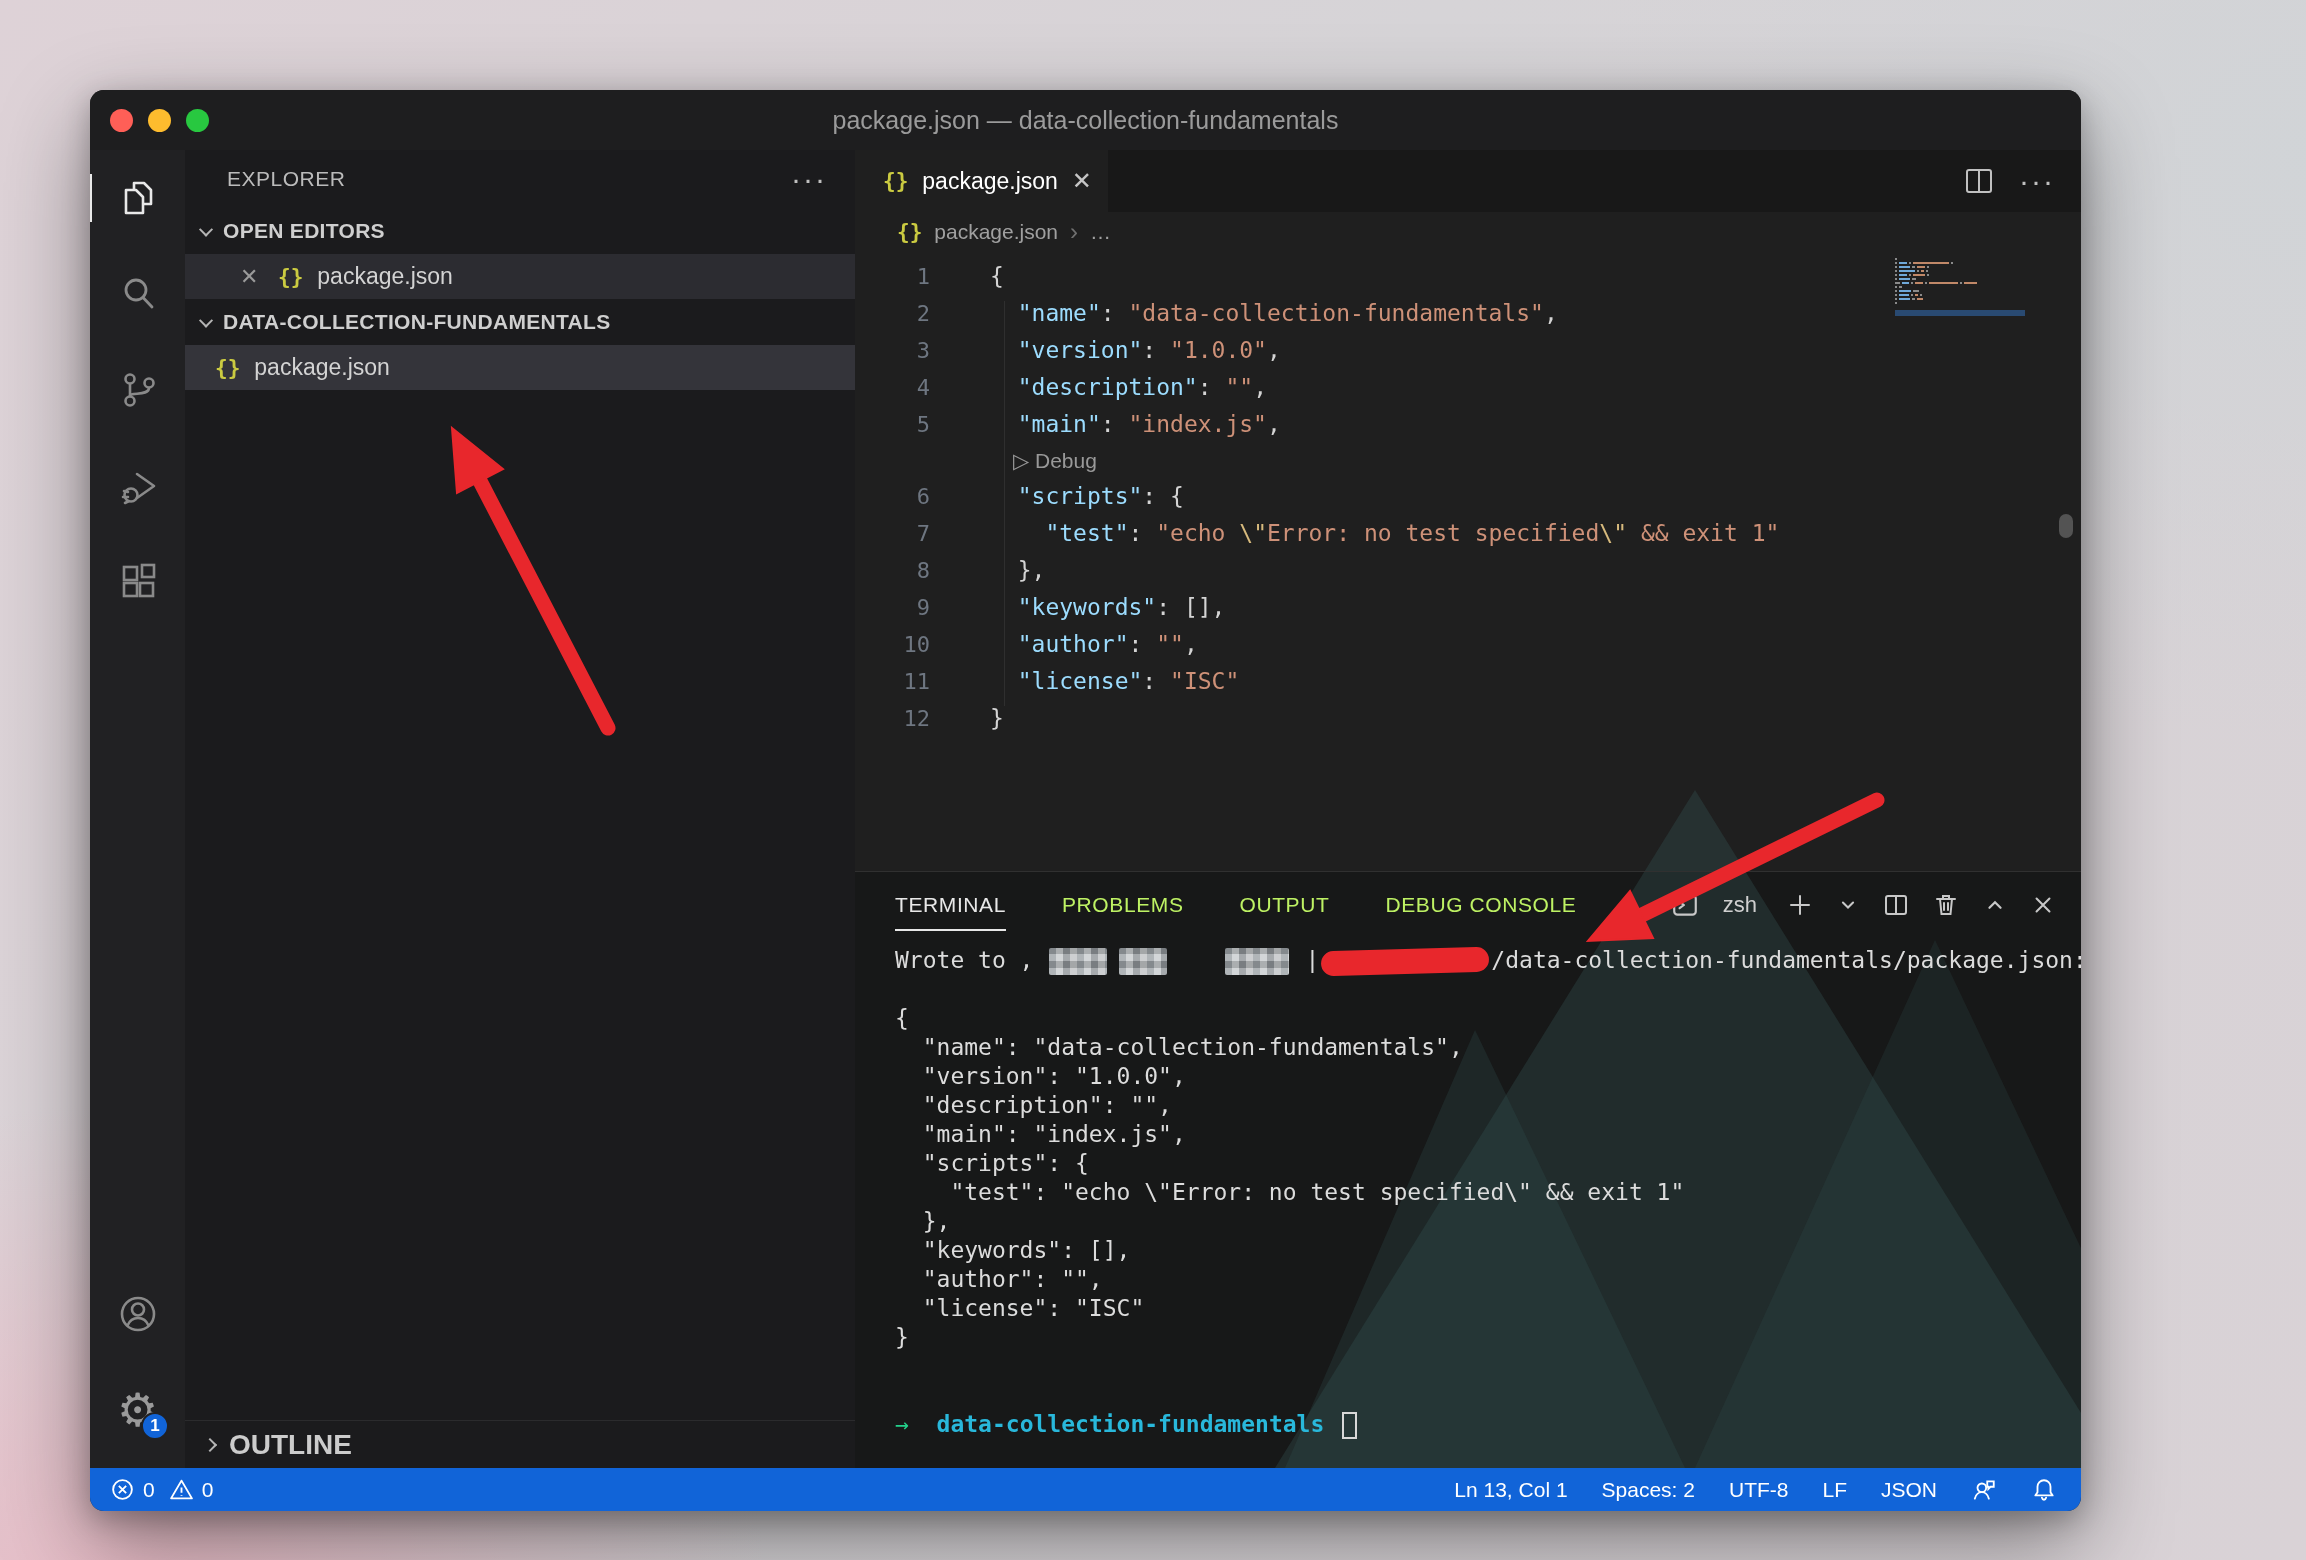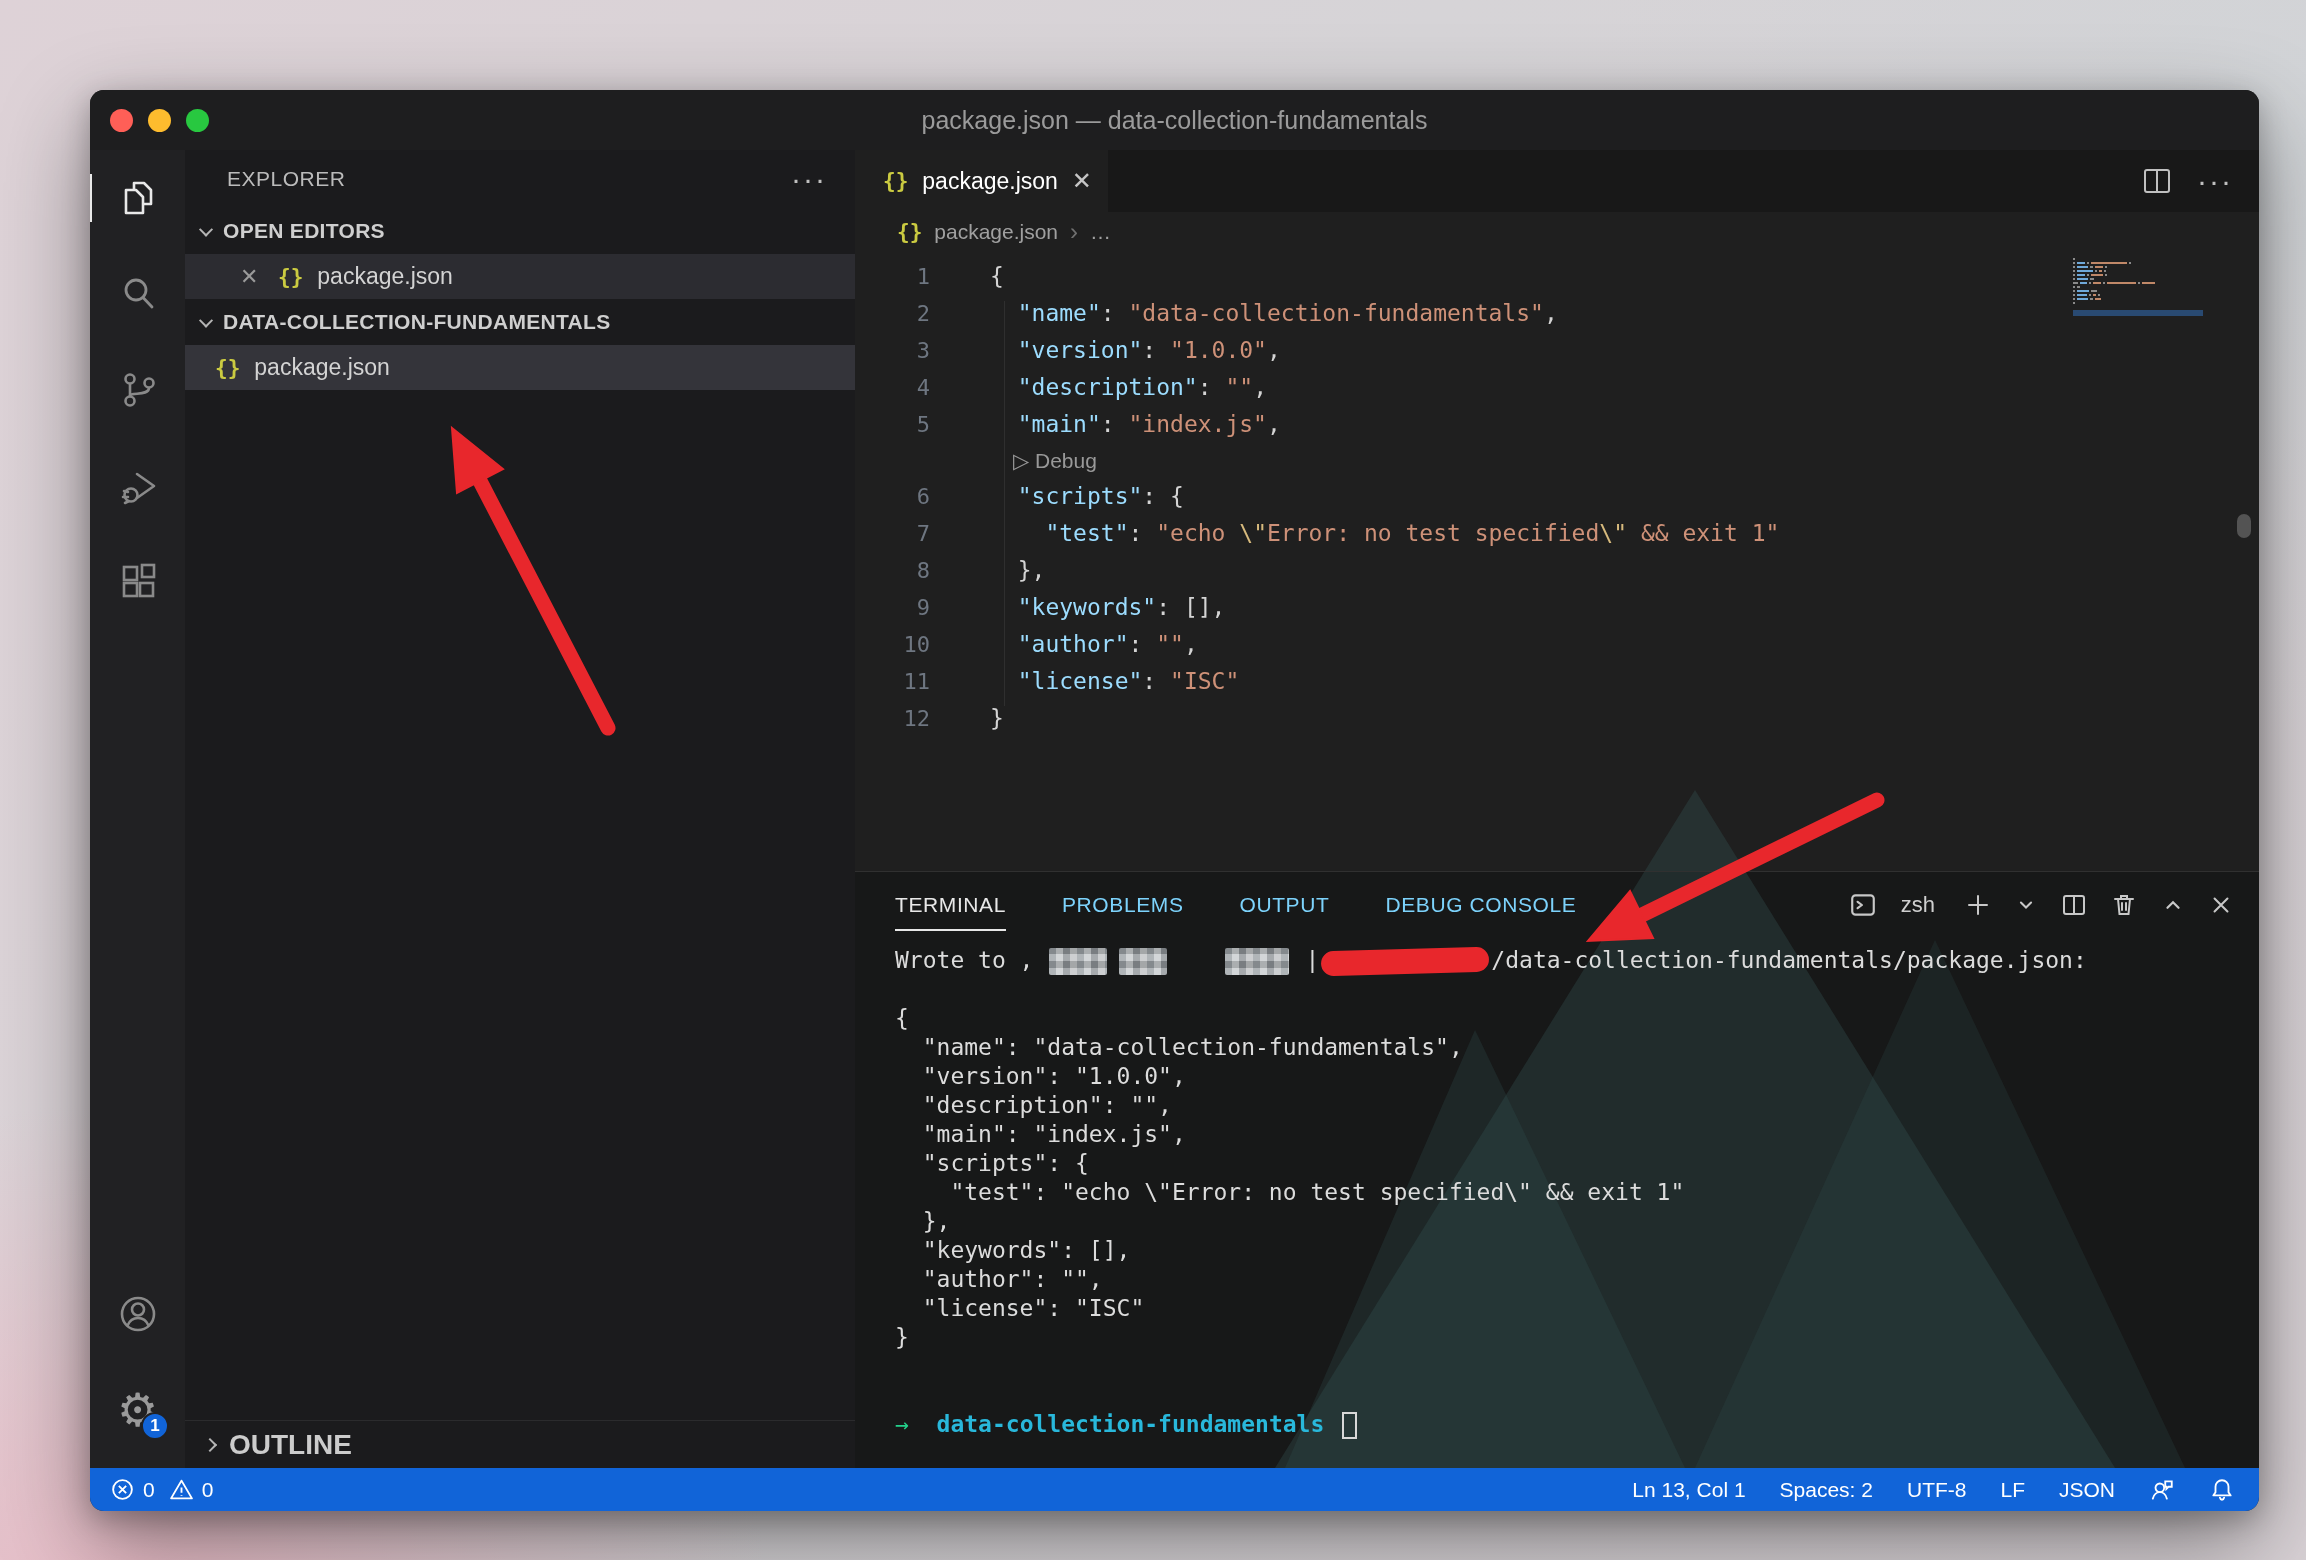--- a/index.html
+++ b/index.html
@@ -5,21 +5,21 @@
   * { margin:0; padding:0; box-sizing:border-box; }
   html,body { width:2306px; height:1560px; overflow:hidden; }
   body {
     font-family:"Liberation Sans", sans-serif;
     background:
       radial-gradient(900px 700px at 6% 102%, rgba(233,186,197,.95), rgba(233,186,197,0) 70%),
       radial-gradient(1100px 900px at 100% 10%, rgba(208,212,215,.9), rgba(208,212,215,0) 65%),
       linear-gradient(120deg,#ded2d7 0%,#d6d4d7 45%,#d9d2d6 100%);
     position:relative;
   }
-  .window{position:absolute;left:90px;top:90px;width:2169px;height:1421px;border-radius:14px;overflow:hidden;
+  .window{position:absolute;left:90px;top:90px;width:1991px;height:1421px;border-radius:14px;overflow:hidden;
     display:flex;flex-direction:column;background:#1f1f1f;
     box-shadow:0 34px 90px rgba(0,0,0,.40),0 8px 28px rgba(0,0,0,.25);}
   
   .titlebar{flex:0 0 60px;background:#1e1e1f;display:flex;align-items:center;justify-content:center;position:relative;}
   .traffic{position:absolute;left:20px;top:19px;display:flex;gap:15px;}
   .dot{width:23px;height:23px;border-radius:50%;}
   .dot.r{background:#ff5f57;} .dot.y{background:#febc2e;} .dot.g{background:#28c840;}
   .win-title{color:#9b9b9b;font-size:25px;}
   
   .wbody{flex:1;display:flex;min-height:0;}
@@ -81,21 +81,21 @@
   .minimap{position:absolute;right:56px;top:6px;width:130px;}
   .mm-row{height:2px;margin-bottom:2px;display:flex;gap:2px;}
   .mm-row span{display:inline-block;height:2px;}
   .mm-b{background:#6fa8d8;} .mm-o{background:#c08868;} .mm-g{background:#8a8a8a;}
   .mm-band{position:absolute;left:0;right:0;top:52px;height:6px;background:#2e5a8f;opacity:.75;}
   .scroll-thumb{position:absolute;right:8px;top:262px;width:14px;height:24px;border-radius:7px;background:#535353;}
   
   .panel-sec{flex:1;display:flex;flex-direction:column;border-top:1px solid #303030;position:relative;z-index:1;}
   .panel-header{flex:0 0 65px;display:flex;align-items:center;padding:0 26px 0 40px;}
   .p-tabs{display:flex;gap:56px;}
-  .p-tab{position:relative;font-size:21px;letter-spacing:.6px;color:#7dd3fc;padding:6px 0;}
+  .p-tab{position:relative;font-size:21px;letter-spacing:.6px;color:#bef264;padding:6px 0;}
   .p-tab.active{color:#e8e8e8;}
   .p-tab.active::after{content:"";position:absolute;left:0;right:0;bottom:-8px;height:2px;background:#e7e7e7;}
   .p-actions{margin-left:auto;display:flex;align-items:center;gap:24px;color:#c8c8c8;}
   .shell-label{font-size:22px;color:#cfcfcf;margin-right:6px;}
   .terminal{flex:1;padding:9px 0 0 40px;font-family:"DejaVu Sans Mono",monospace;font-size:23px;line-height:29px;}
   .tl{white-space:pre;height:29px;}
   .t-arrow{color:#23d18b;} .t-grn{color:#23d18b;} .t-dir{color:#29b8db;font-weight:bold;} .t-pln{color:#dcdcdc;} .t-sp{color:#dcdcdc;}
   .t-pix{display:inline-block;height:27px;vertical-align:middle;border-radius:2px;
     background:
       repeating-linear-gradient(0deg, rgba(255,255,255,.22) 0 7px, rgba(0,0,0,.14) 7px 14px),

